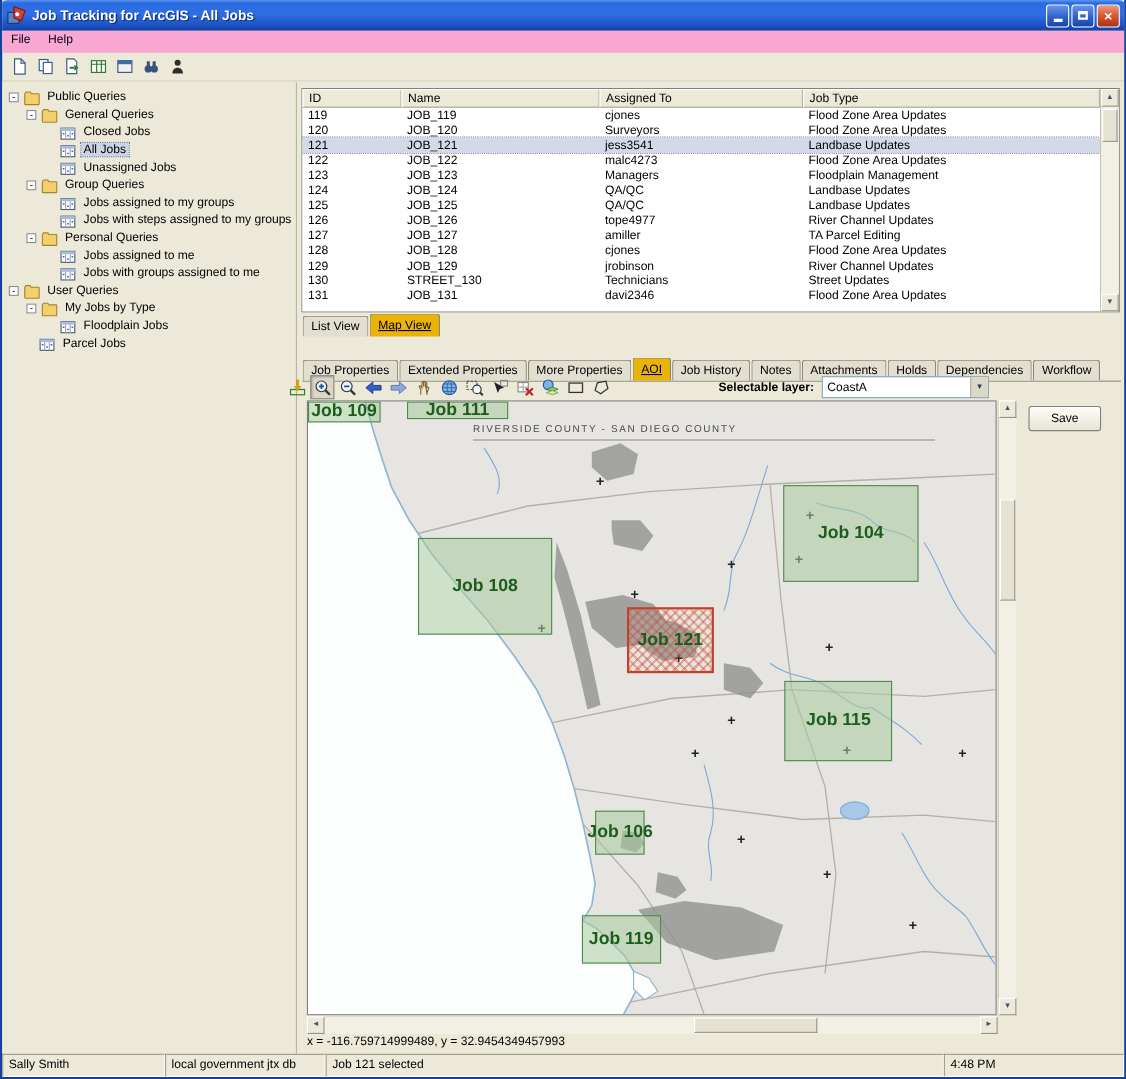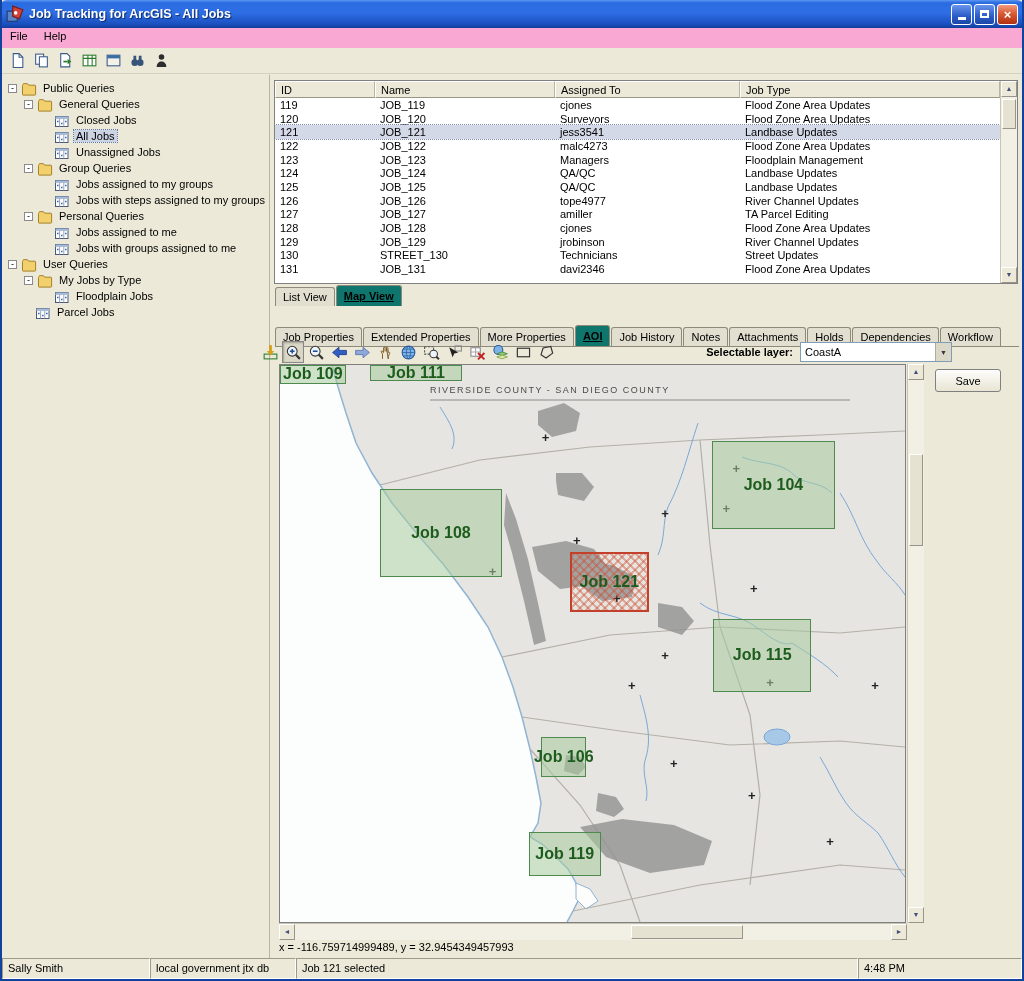--- a/index.html
+++ b/index.html
@@ -30,47 +30,47 @@
   .tree-lbl{padding:0 2px;}
   .tree-row.sel .tree-lbl{background:#ccd4e4;outline:1px dotted #5a7ab0;}
   
   .table-frame{position:absolute;left:272px;top:80px;width:744px;height:204px;border:1px solid #808080;background:#fff;}
   .table-header{position:absolute;left:0;top:0;right:17px;height:17px;display:flex;background:#ece9d8;}
   .th{padding:2px 5px;border-right:1px solid #b8b4a4;border-top:1px solid #fff;border-left:1px solid #fff;border-bottom:1px solid #9a9684;overflow:hidden;white-space:nowrap;}
   .table-body{position:absolute;left:0;top:17px;right:17px;bottom:0;background:#fff;overflow:hidden;}
   .tr{display:flex;height:13.7px;align-items:center;}
   .tr.sel{background:#d3d9e7;outline:1px dotted #7a8aa8;}
   .td{padding:0 5px;overflow:hidden;white-space:nowrap;}
-  .col0{width:100px;flex:0 0 auto;}
+  .col0{width:90px;flex:0 0 auto;}
   .col1{width:180px;flex:0 0 auto;}
   .col2{width:185px;flex:0 0 auto;}
   .col3{flex:1;}
   
   .vscroll{position:absolute;width:17px;background:#f2f0e4;border-left:1px solid #c8c4b4;}
   .hscroll{position:absolute;height:17px;background:#f2f0e4;border-top:1px solid #c8c4b4;}
   .sb-btn{position:absolute;background:#ece9d8;border:1px solid #fff;border-right-color:#98948a;border-bottom-color:#98948a;font-size:7px;color:#44507c;text-align:center;width:16px;height:16px;line-height:14px;}
   .sb-btn.up{left:0;top:0;}
   .sb-btn.down{left:0;bottom:0;}
   .sb-btn.lft{left:0;top:0;}
   .sb-btn.rgt{right:0;top:0;}
   .sb-thumb-v{position:absolute;left:1px;width:14px;background:#e6e2d2;border:1px solid #fff;border-right-color:#98948a;border-bottom-color:#98948a;}
   .sb-thumb-h{position:absolute;top:1px;height:14px;background:#e6e2d2;border:1px solid #fff;border-right-color:#98948a;border-bottom-color:#98948a;}
   .table-vscroll{right:0;top:0;height:202px;}
   
   .tabstrip{position:absolute;display:flex;align-items:flex-end;}
   .view-tabs{left:273px;top:285px;height:21px;}
   .detail-tabs{left:273px;top:314px;height:21px;width:744px;border-bottom:1px solid #8e8a7a;margin-top:12px;}
   .tab{padding:3px 7px 2px 7px;border:1px solid #8e8a7a;border-bottom:none;border-radius:3px 3px 0 0;background:#e2ded0;margin-right:1px;height:19px;white-space:nowrap;}
-  .tab.active{background:#0f766e;height:21px;padding-top:4px;text-decoration:underline;font-weight:bold;}
+  .tab.active{background:#eab308;height:21px;padding-top:4px;text-decoration:underline;}
   
   .map-toolbar{position:absolute;left:257px;top:340px;width:744px;height:24px;display:flex;align-items:center;gap:1px;}
   .mt-btn{width:22px;height:22px;border:1px solid transparent;background:transparent;padding:1px;display:inline-flex;align-items:center;justify-content:center;}
   .mt-btn.pressed{border:1px solid #888;background:#dcd8c6;box-shadow:inset 1px 1px 2px rgba(0,0,0,.25);}
   .layer-label{font-weight:bold;margin-left:auto;margin-right:6px;}
-  .combo{width:152px;height:20px;background:#fff;border:1px solid #7f9db9;display:flex;align-items:center;margin-right:51px;}
+  .combo{width:152px;height:20px;background:#fff;border:1px solid #7f9db9;display:flex;align-items:center;margin-right:104px;}
   .combo-text{flex:1;padding:0 4px;}
   .combo-btn{width:16px;height:18px;background:#dcd8c8;border-left:1px solid #b0ac9c;font-size:7px;color:#334;display:flex;align-items:center;justify-content:center;}
   
   .map-frame{position:absolute;left:277px;top:364px;width:627px;height:559px;border:1px solid #7f7f7f;background:#e7e5e1;}
   #map-view{position:relative;width:100%;height:100%;overflow:hidden;}
   .map-svg{position:absolute;left:0;top:0;width:100%;height:100%;}
   .county-label{position:absolute;left:24%;top:3.6%;font-size:9px;letter-spacing:1.5px;color:#4a4a4a;z-index:2;white-space:nowrap;}
   .job{position:absolute;display:flex;align-items:center;justify-content:center;z-index:3;}
   .job-green{background:rgba(168,204,158,.55);border:1px solid #4e8a4e;}
   .job-red{border:2px solid #c3402a;background:

